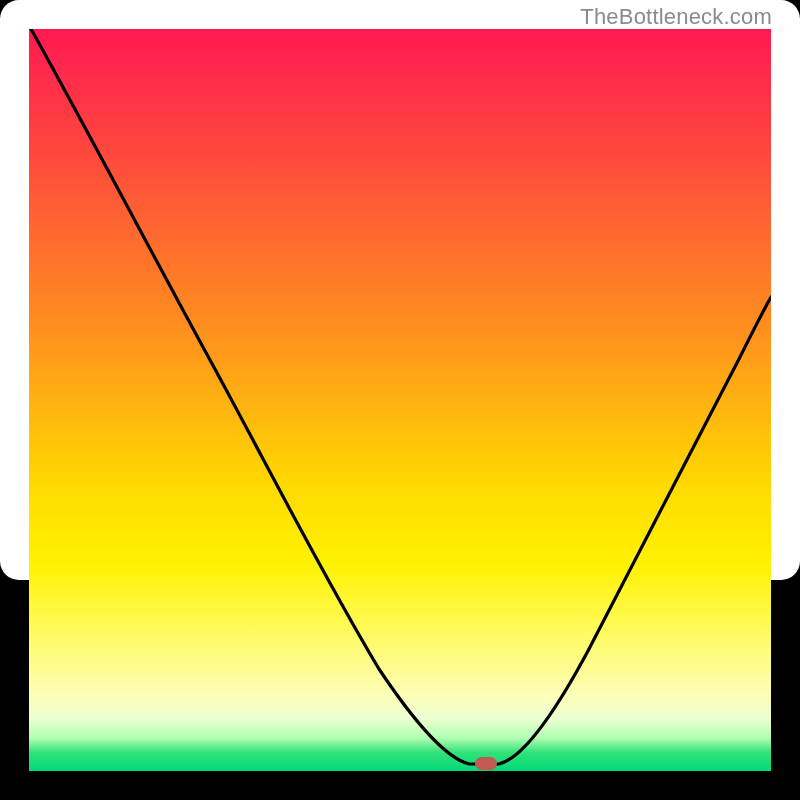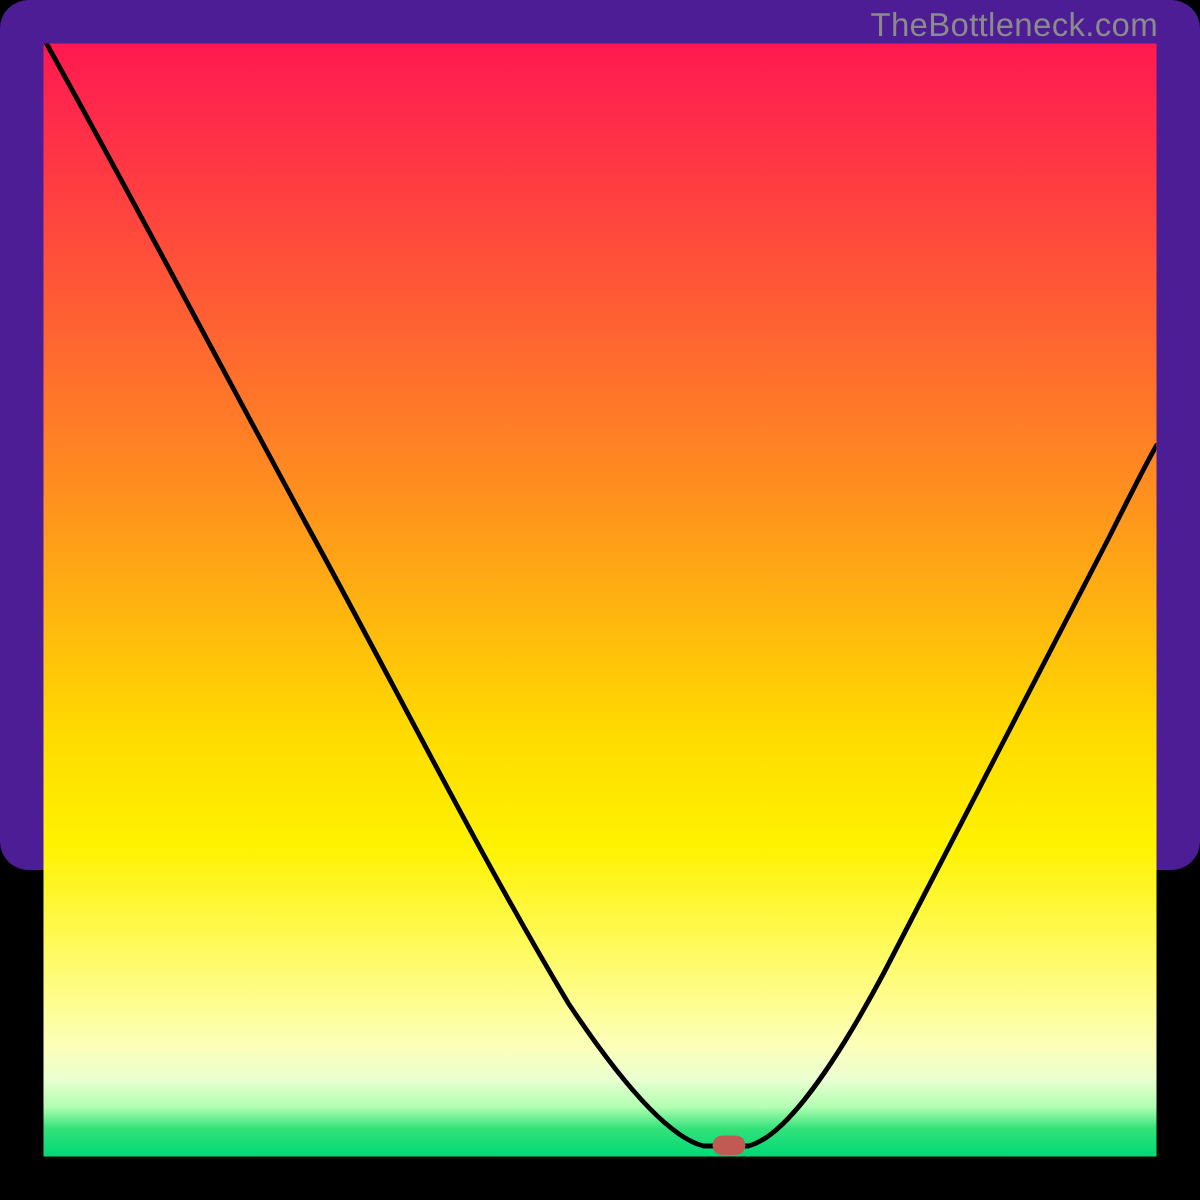--- a/index.html
+++ b/index.html
@@ -10,21 +10,21 @@
     background: #000;
     overflow: hidden;
     font-family: Arial, Helvetica, sans-serif;
   }
   .frame {
     position: absolute;
     left: 0;
     top: 0;
     width: 800px;
     height: 580px;
-    background: #4c1d95;
+    background: #ffffff;
     border-radius: 19px;
   }
   .plot-area {
     position: absolute;
     left: 29px;
     top: 29px;
     width: 742px;
     height: 742px;
     
     background: linear-gradient(to bottom,

